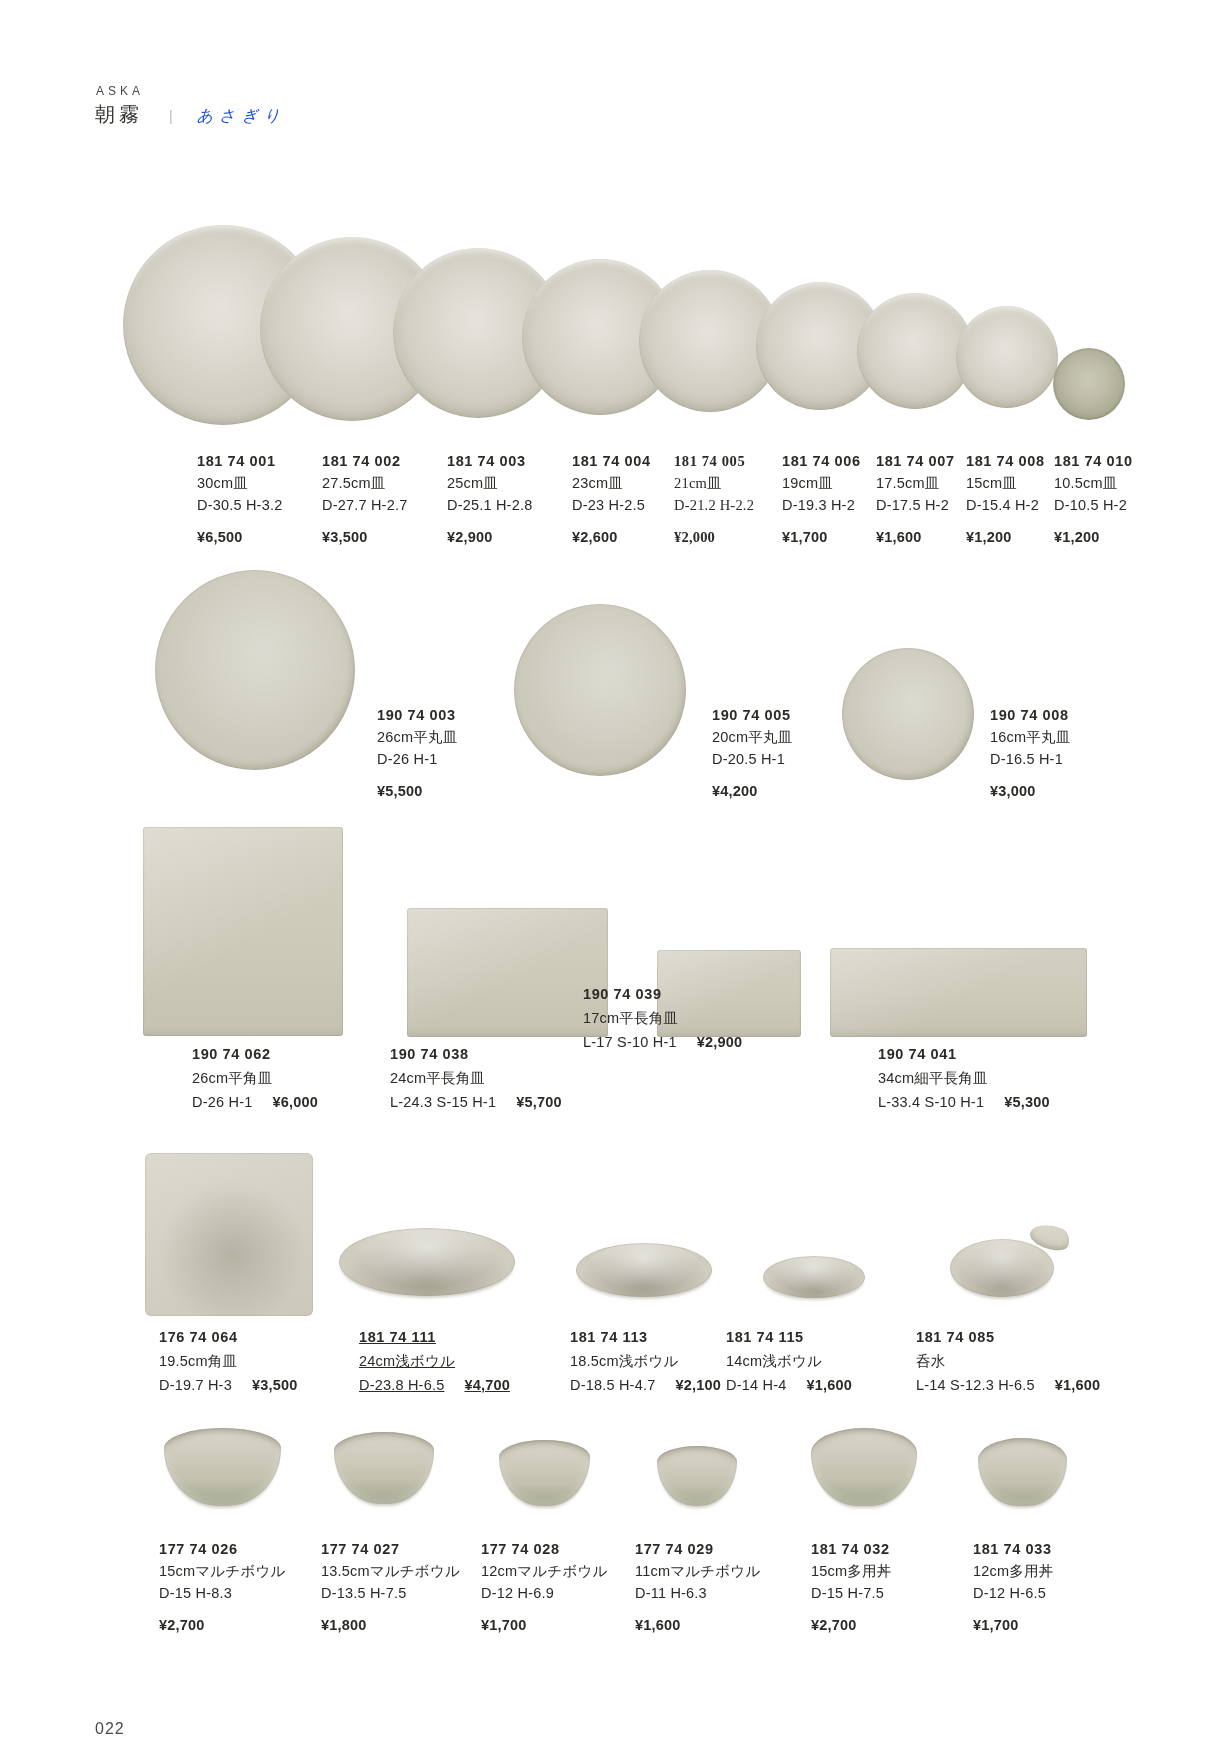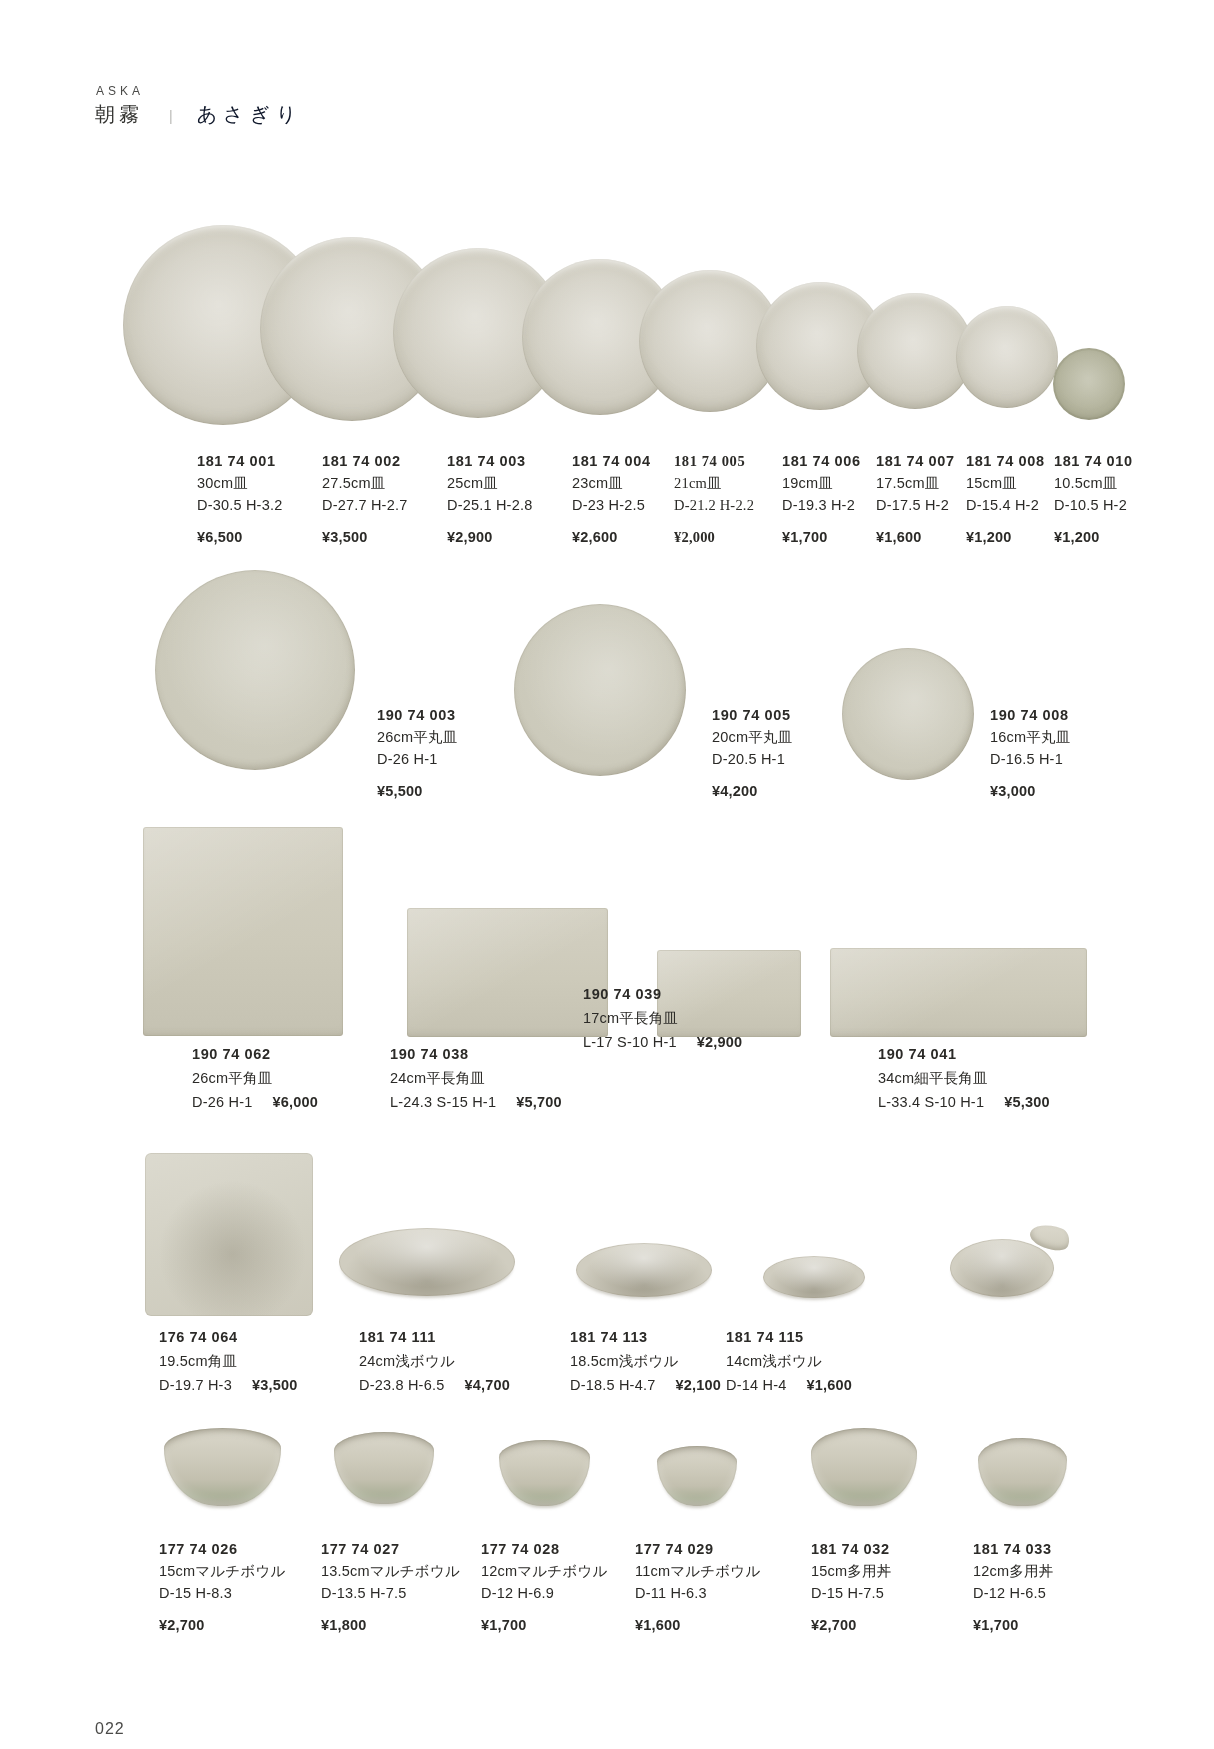--- a/index.html
+++ b/index.html
@@ -10,21 +10,21 @@
     color:#2b2a27;
   }
   
   .brand {
     position:absolute; left:96px; top:84px;
     font-size:12px; letter-spacing:4px; color:#4a4a48;
   }
   .series-line { position:absolute; left:95px; top:101px; display:flex; align-items:baseline; }
   .series-kanji { font-size:20px; letter-spacing:4px; color:#333330; font-family:"Liberation Serif","DejaVu Serif",serif; }
   .series-sep { margin:0 24px 0 26px; color:#b9b9b6; font-size:14px; }
-  .series-kana { font-size:20px; letter-spacing:6px; color:#0f172a; font-family:"Liberation Serif","DejaVu Serif",serif; }
+  .series-kana { font-size:16px; letter-spacing:6px; color:#1d4ed8; font-family:"Liberation Serif","DejaVu Serif",serif;font-style:italic; }
   
   .plate-round {
     position:absolute; border-radius:50%;
     background:
       radial-gradient(circle at 48% 40%, rgba(255,255,255,.35), transparent 60%),
       radial-gradient(circle at 50% 50%, #d8d5ca 0%, #d1cec2 55%, #c6c3b4 86%, #cdcaba 96%, #c2bfae 100%);
     box-shadow: inset 0 8px 10px -7px rgba(255,255,255,.9),
                 inset 0 -10px 14px -9px rgba(125,120,100,.45),
                 inset 0 0 0 1px rgba(150,145,125,.18);
   }
@@ -244,39 +244,46 @@
     <div class="tonsui-handle"></div>
   </div>
 
   <div class="plabel lh3" style="left:159px;top:1325px;">
     <div class="code">176 74 064</div>
     <div>19.5cm角皿</div>
     <div>
       <span>D-19.7 H-3</span><span class="inline-price">¥3,500</span>
     </div>
   </div>
-  <div class="plabel lh3" style="left:359px;top:1325px;">
+  <div class="plabel lh3" style="left:359px;top:1325px;text-decoration:underline;">
     <div class="code">181 74 111</div>
     <div>24cm浅ボウル</div>
     <div>
       <span>D-23.8 H-6.5</span><span class="inline-price">¥4,700</span>
     </div>
   </div>
   <div class="plabel lh3" style="left:570px;top:1325px;">
     <div class="code">181 74 113</div>
     <div>18.5cm浅ボウル</div>
     <div>
       <span>D-18.5 H-4.7</span><span class="inline-price">¥2,100</span>
     </div>
   </div>
   <div class="plabel lh3" style="left:726px;top:1325px;">
     <div class="code">181 74 115</div>
     <div>14cm浅ボウル</div>
     <div>
       <span>D-14 H-4</span><span class="inline-price">¥1,600</span>
+    </div>
+  </div>
+  <div class="plabel lh3" style="left:916px;top:1325px;">
+    <div class="code">181 74 085</div>
+    <div>呑水</div>
+    <div>
+      <span>L-14 S-12.3 H-6.5</span><span class="inline-price">¥1,600</span>
     </div>
   </div>
 
   <div class="bowl-side" style="left:164px;top:1428px;width:117px;height:78px;"></div>
   <div class="bowl-side" style="left:334px;top:1432px;width:100px;height:72px;"></div>
   <div class="bowl-side" style="left:499px;top:1440px;width:91px;height:66px;"></div>
   <div class="bowl-side" style="left:657px;top:1446px;width:80px;height:60px;"></div>
   <div class="bowl-side donburi" style="left:811px;top:1428px;width:106px;height:78px;"></div>
   <div class="bowl-side donburi" style="left:978px;top:1438px;width:89px;height:68px;"></div>
 

